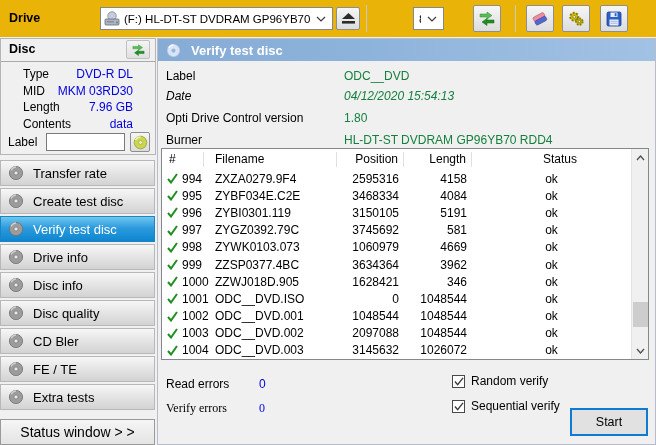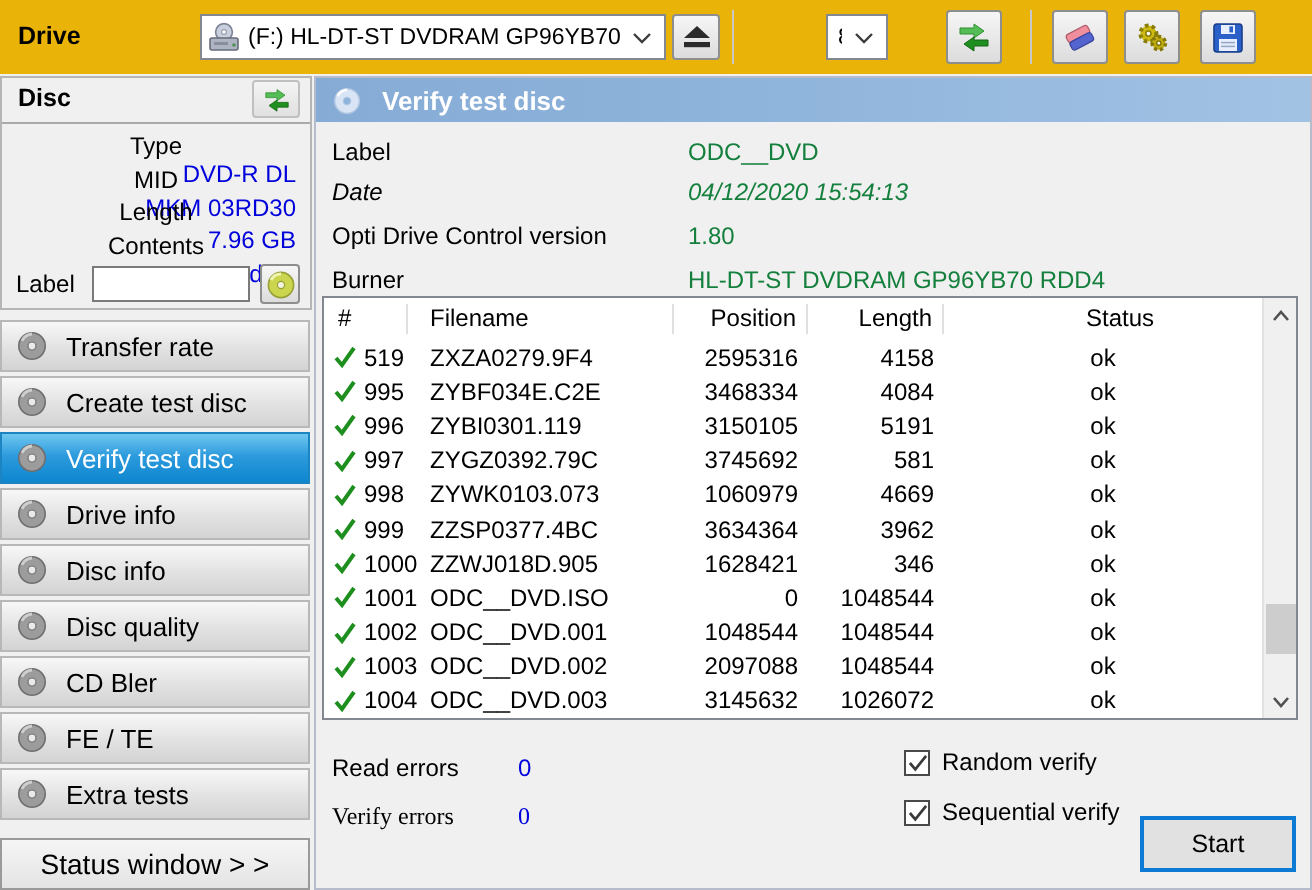--- a/index.html
+++ b/index.html
@@ -27,21 +27,21 @@
   .sep1{left:366px;}
   .sep2{left:515px;}
 
   
   .disc-panel{position:absolute;left:0;top:38px;width:156px;height:117px;background:#f0f0f0;border:1px solid #b5b5b5;}
   .disc-head{position:relative;height:21px;}
   .disc-head .t{position:absolute;left:8px;top:3px;font-weight:bold;font-size:12.5px;}
   .disc-refresh{position:absolute;right:5px;top:1px;width:24px;height:19px;display:flex;align-items:center;justify-content:center;background:linear-gradient(#f4f4f4,#e0e0e0);border:1px solid #c0c0c0;border-radius:2px;cursor:pointer;}
   .disc-div{position:absolute;left:0;top:22px;width:100%;height:1px;background:#a9a9a9;}
   .disc-fields{position:absolute;left:0;top:27px;width:100%;}
-  .d-row{display:flex;height:16.6px;align-items:center;padding:0 7px;flex-direction:column;}
+  .d-row{display:flex;height:16.6px;align-items:center;padding:0 22px;}
   .d-row .dl{color:#000;}
   .d-row .dv{margin-left:auto;color:#0000dc;}
   .label-row{position:absolute;left:0;top:92px;width:100%;height:22px;display:flex;align-items:center;padding:0 5px 0 7px;}
   .label-input{width:79px;height:18px;margin-left:9px;border:1px solid #7a7a7a;background:#fff;font-family:"Liberation Sans",sans-serif;font-size:11px;padding:0 3px;}
   .label-disc-btn{margin-left:5px;width:26px;height:20px;background:linear-gradient(#f6f6f6,#dcdcdc);border:1px solid #8e8e8e;border-radius:2px;display:flex;align-items:center;justify-content:center;cursor:pointer;}
 
   
   .menu{position:absolute;left:0;top:160px;width:155px;display:flex;flex-direction:column;gap:2px;text-align:center;}
   .menu-item{height:26px;display:flex;align-items:center;background:linear-gradient(#f7f7f7,#e2e2e2 55%,#d3d3d3);border:1px solid #b8b8b8;cursor:pointer;font-size:13px;}
   .menu-item .mi-icon{margin:0 9px 0 7px;display:flex;}
@@ -397,21 +397,21 @@
       </div>
       <div class="t-rows">
 
           <div class="t-row">
             <div class="c-num">
               <span class="check">
                 <svg width="11" height="11" viewBox="0 0 11 11">
                   <polyline points="1,6 4,9.5 10,1" fill="none" stroke="#1e8f1e" stroke-width="2"></polyline>
                 </svg>
               </span>
-              <span>519</span>
+              <span>994</span>
             </div>
             <div class="c-file">ZXZA0279.9F4</div>
             <div class="c-pos">2595316</div>
             <div class="c-len">4158</div>
             <div class="c-status">ok</div>
           </div>
 
           <div class="t-row">
             <div class="c-num">
               <span class="check">

